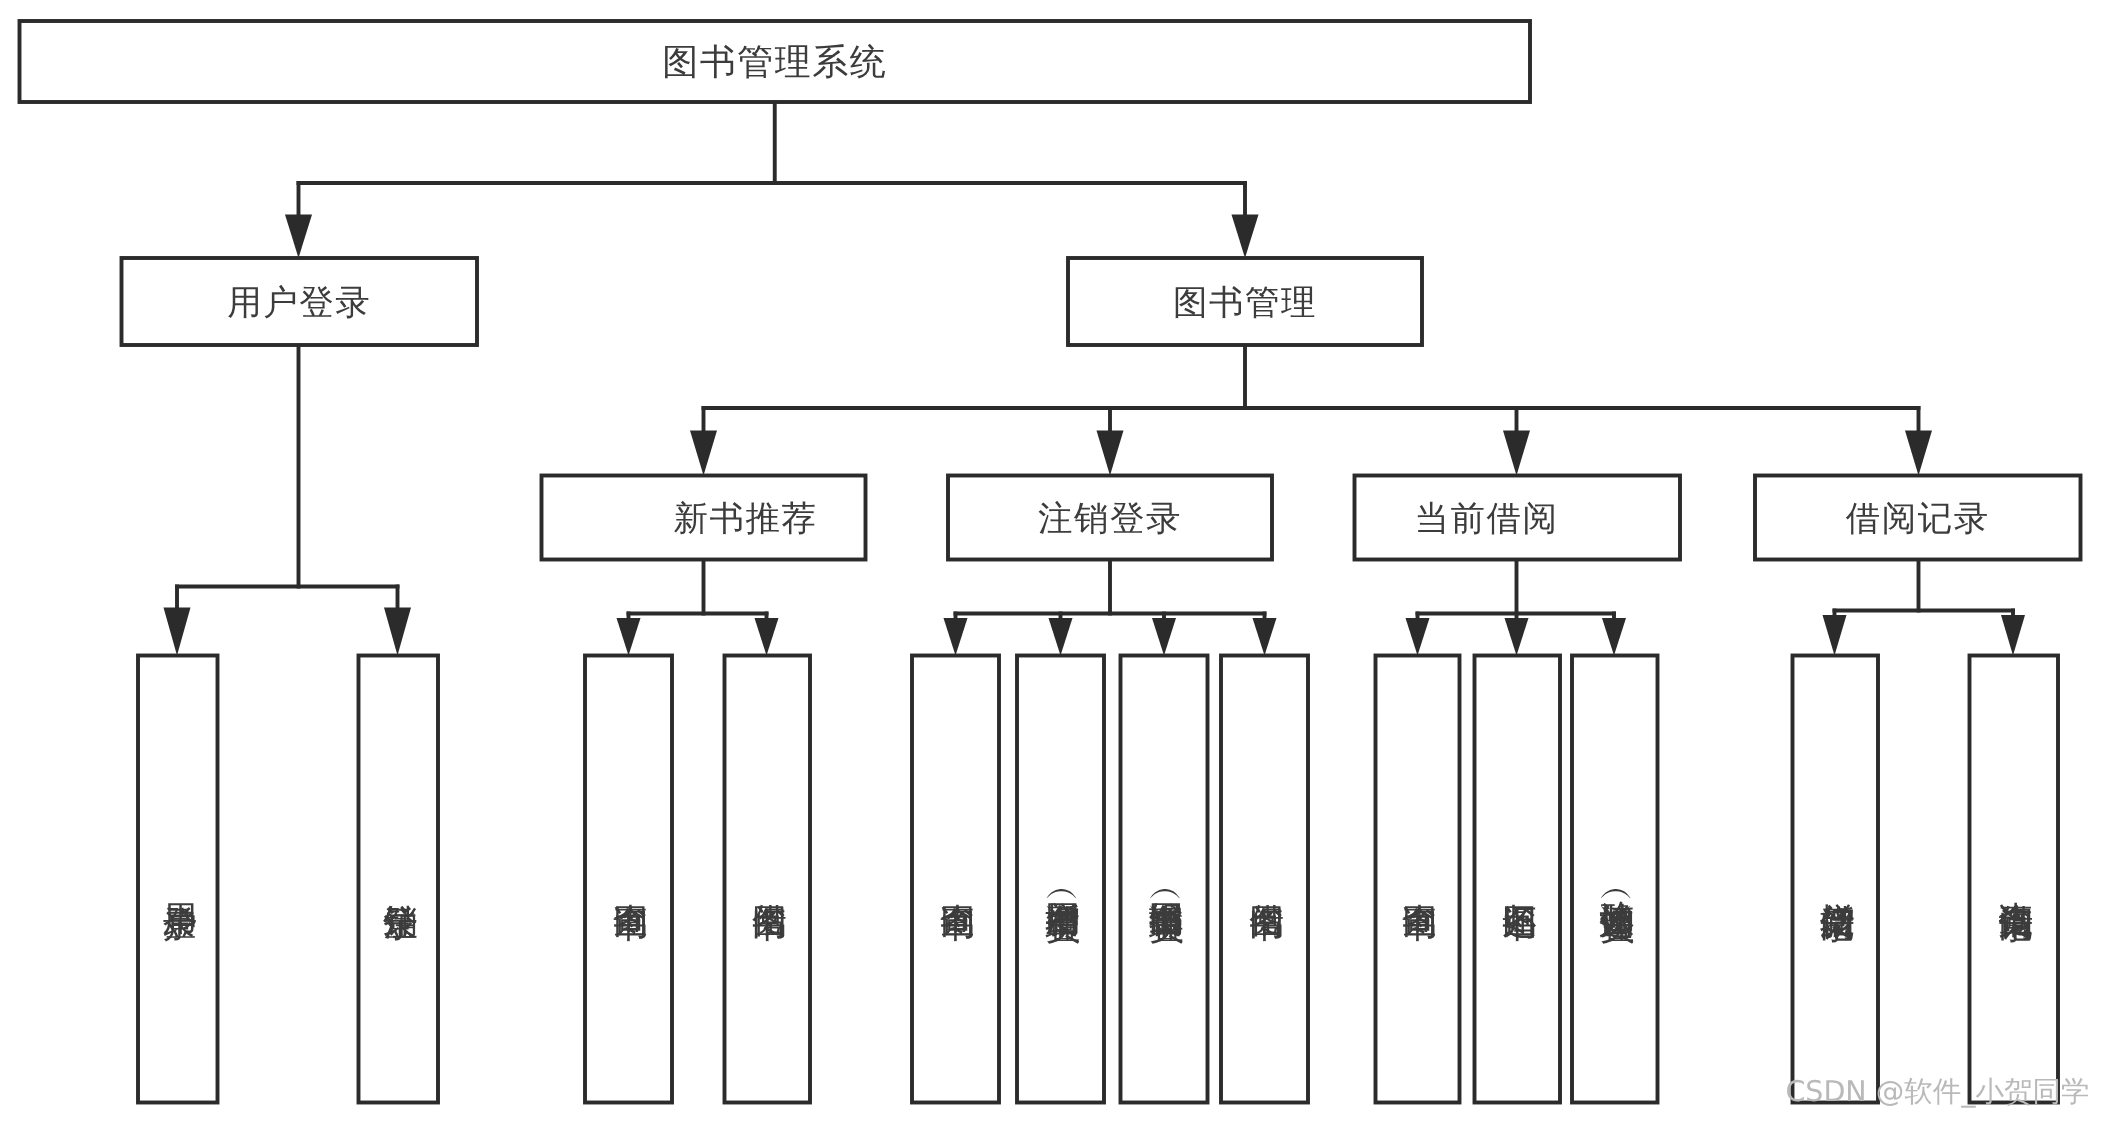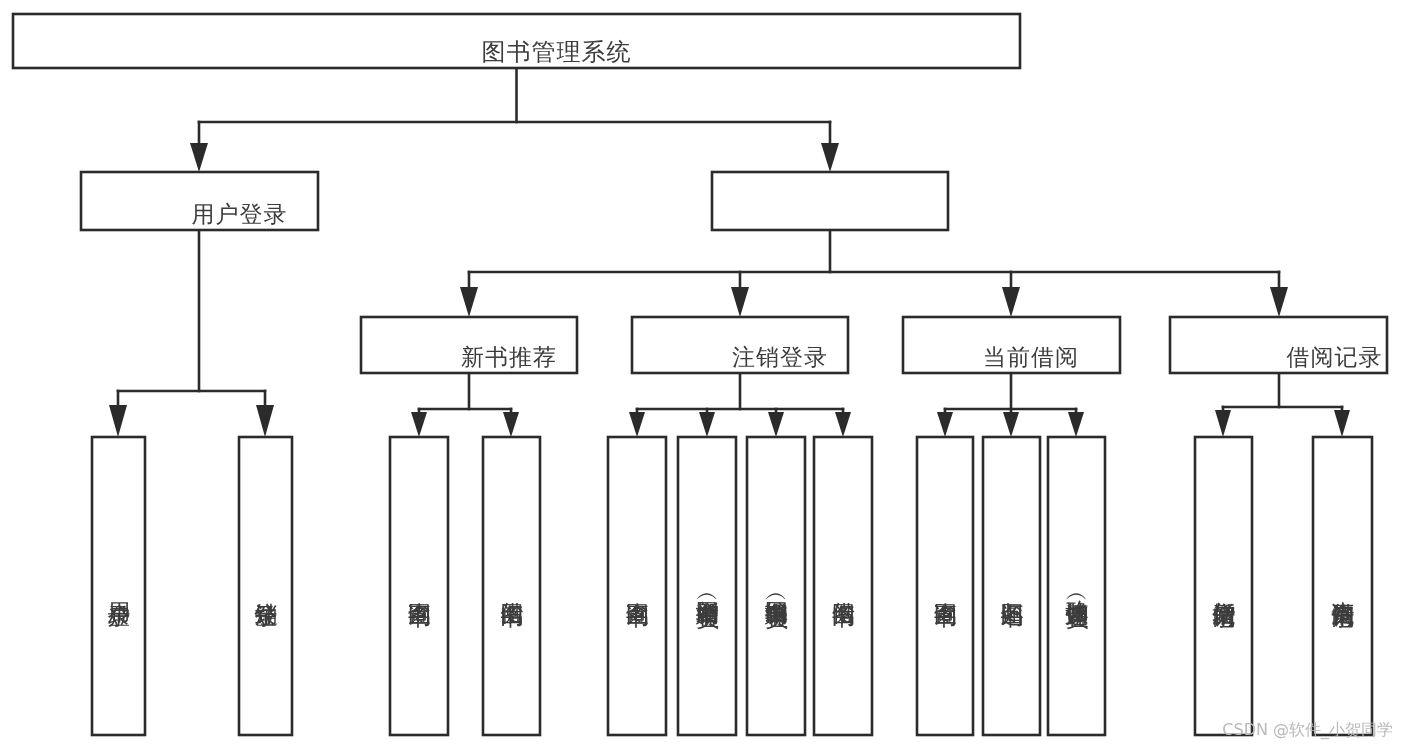--- a/index.html
+++ b/index.html
@@ -25,33 +25,32 @@
     writing-mode:vertical-rl;
     text-orientation:upright;
     font-family:"DejaVu Sans","Liberation Sans",sans-serif;
     font-size:23px;
     line-height:1.04;
     color:#3c3c3c;
     letter-spacing:1px;
     white-space:nowrap;
   }
   .htext-wrap{
-    position:absolute;display:flex;align-items:flex-end;justify-content:center;
+    position:absolute;display:flex;align-items:center;justify-content:center;
     pointer-events:none;
-    margin-left:40px;
   }
   .htext{
     font-family:"DejaVu Sans","Liberation Sans",sans-serif;
     font-size:23px;color:#3c3c3c;white-space:nowrap;letter-spacing:1px;
   }
   .title-text{font-size:24px;}
   #watermark{
     position:absolute;right:12px;bottom:6px;
     font-family:"DejaVu Sans","Liberation Sans",sans-serif;
-    font-size:16px;color:#b9b9b9;white-space:nowrap;
+    font-size:19px;color:#b9b9b9;white-space:nowrap;
     pointer-events:none;
   }
 </style>
 </head>
 <body>
 
 <div id="diagram-root">
 
   <svg id="chart-svg" viewBox="0 0 1405 747">
     <defs></defs>
@@ -162,31 +161,34 @@
     <rect class="node-box" x="1313" y="437" width="59" height="298"></rect>
   </svg>
 
   <div class="htext-wrap" style="left:13px;top:14px;width:1007px;height:54px;">
     <span class="htext title-text">图书管理系统</span>
   </div>
 
   <div class="htext-wrap" style="left:81px;top:172px;width:237px;height:58px;">
     <span class="htext">用户登录</span>
   </div>
-
-  <div class="htext-wrap" style="left:361px;top:317px;width:216px;height:56px;">
+  <div class="htext-wrap" style="left:712px;top:172px;width:236px;height:58px;">
+    <span class="htext">图书管理</span>
+  </div>
+
+  <div class="htext-wrap" style="left:361px;top:317px;width:216px;height:56px;padding-left:28px;">
     <span class="htext">新书推荐</span>
   </div>
   <div class="htext-wrap" style="left:632px;top:317px;width:216px;height:56px;">
     <span class="htext">注销登录</span>
   </div>
   <div class="htext-wrap" style="left:903px;top:317px;width:176px;height:56px;">
     <span class="htext">当前借阅</span>
   </div>
-  <div class="htext-wrap" style="left:1170px;top:317px;width:217px;height:56px;padding-left:16px;">
+  <div class="htext-wrap" style="left:1170px;top:317px;width:217px;height:56px;">
     <span class="htext">借阅记录</span>
   </div>
 
   <div class="vtext-wrap" style="left:92px;top:437px;width:53px;height:298px;">
     <span class="vtext">用户登录</span>
   </div>
   <div class="vtext-wrap" style="left:239px;top:437px;width:53px;height:298px;">
     <span class="vtext">注销登录</span>
   </div>
 

